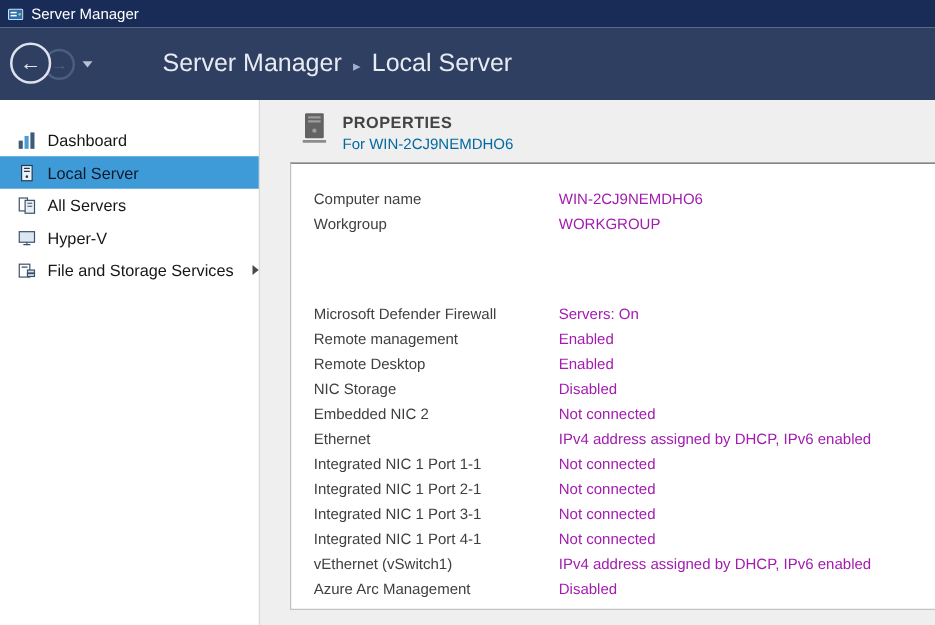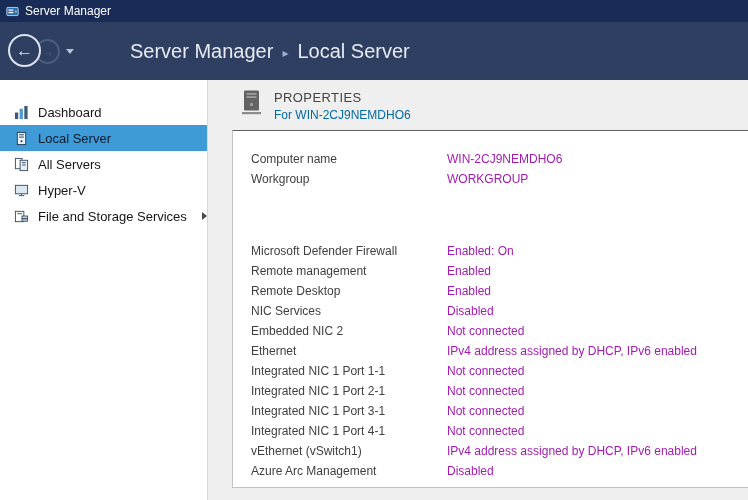--- a/index.html
+++ b/index.html
@@ -32,21 +32,21 @@
   .side-item { height:26px; display:flex; align-items:center; padding-left:13px; gap:9px;
                font-size:13px; color:#161616; cursor:pointer; }
   .side-item.selected { background:#3f9bd8; color:#0d1a2b; }
   .side-ico { width:16px; height:16px; flex:none; display:flex; align-items:center; justify-content:center; }
   .side-chevron { margin-left:6px; width:0; height:0; border-left:5px solid #4a4a4a;
                   border-top:4px solid transparent; border-bottom:4px solid transparent; }
 
   
   .main { flex:1; background:#efefef; position:relative; min-width:0; }
   .props-header { position:absolute; left:34px; top:10px; display:flex; gap:13px; align-items:flex-start; }
-  .props-title { font-size:13px; font-weight:normal; color:#434343; letter-spacing:0.4px; }
+  .props-title { font-size:13px; font-weight:bold; color:#434343; letter-spacing:0.4px; }
   .props-sub { font-size:12px; color:#0369a1; margin-top:3px; }
 
   .panel { position:absolute; left:24px; right:-2px; top:50px; bottom:12px; background:#ffffff;
            border:1px solid #c3c3c3; border-top:1px solid #5f5f5f; border-right:none;
            padding:18px 0 0 18px; overflow:hidden; }
   .prop-row { display:flex; height:20px; align-items:center; font-size:12px; white-space:nowrap; }
   .prop-label { width:166px; flex:none; color:#3f3f3f; }
   .prop-value { color:#a21caf; cursor:pointer;margin-left:30px; }
   .group-spacer { height:52px; }
 </style>
@@ -173,32 +173,32 @@
   </div>
             <div class="prop-row">
     <span class="prop-label">Workgroup</span>
     <span class="prop-value">WORKGROUP</span>
   </div>
           </div>
         <div class="group-spacer"></div>
         <div id="prop-group-network">
             <div class="prop-row">
     <span class="prop-label">Microsoft Defender Firewall</span>
-    <span class="prop-value">Enabled: On</span>
+    <span class="prop-value">Servers: On</span>
   </div>
             <div class="prop-row">
     <span class="prop-label">Remote management</span>
     <span class="prop-value">Enabled</span>
   </div>
             <div class="prop-row">
     <span class="prop-label">Remote Desktop</span>
     <span class="prop-value">Enabled</span>
   </div>
             <div class="prop-row">
-    <span class="prop-label">NIC Services</span>
+    <span class="prop-label">NIC Storage</span>
     <span class="prop-value">Disabled</span>
   </div>
             <div class="prop-row">
     <span class="prop-label">Embedded NIC 2</span>
     <span class="prop-value">Not connected</span>
   </div>
             <div class="prop-row">
     <span class="prop-label">Ethernet</span>
     <span class="prop-value">IPv4 address assigned by DHCP, IPv6 enabled</span>
   </div>

